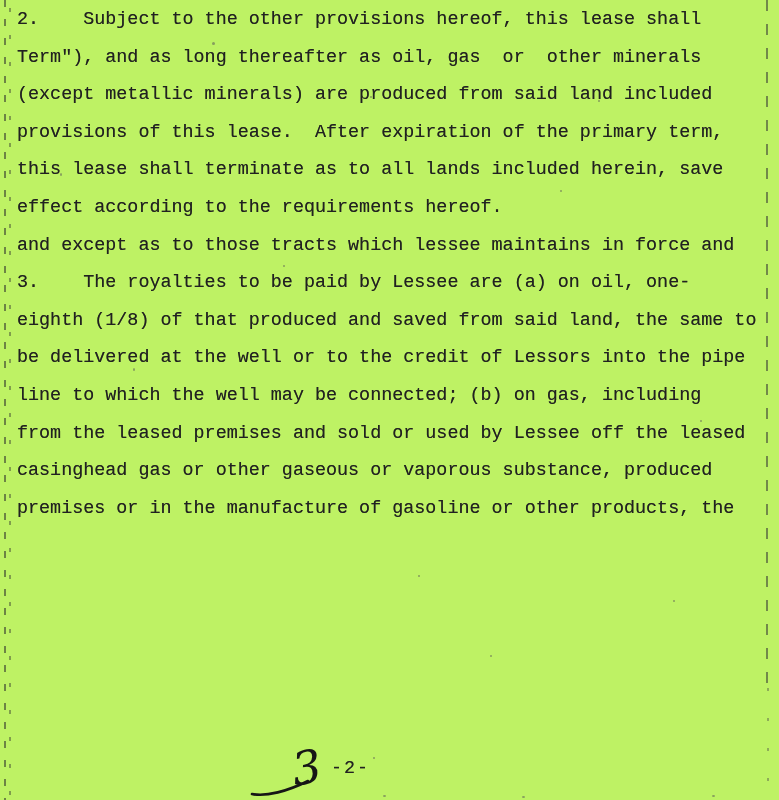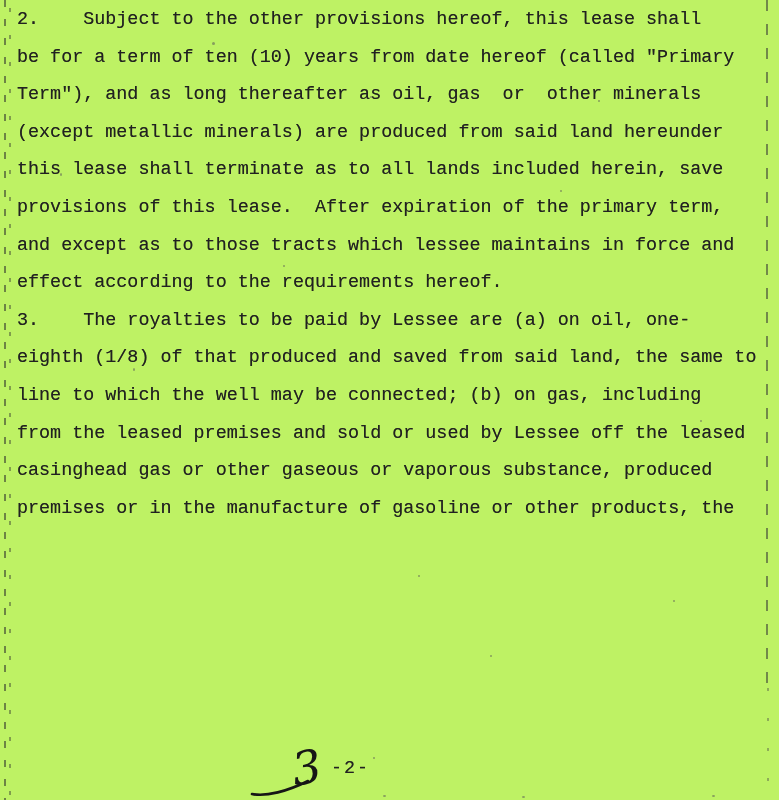--- a/index.html
+++ b/index.html
@@ -79,29 +79,29 @@
 
 <div class="page">
 
   <div class="edge edge-left-a"></div>
   <div class="edge edge-left-b"></div>
   <div class="edge edge-right-a"></div>
   <div class="edge edge-right-b"></div>
 
   <div class="text-block">
     <div class="line">2.    Subject to the other provisions hereof, this lease shall</div>
-    <div class="line">be for a term of ten (10) years from date hereof (called "Primary</div>
     <div class="line">Term"), and as long thereafter as oil, gas  or  other minerals</div>
-    <div class="line">(except metallic minerals) are produced from said land hereunder</div>
+    <div class="line">(except metallic minerals) are produced from said land included</div>
+    <div class="line">provisions of this lease.  After expiration of the primary term,</div>
     <div class="line">this lease shall terminate as to all lands included herein, save</div>
-    <div class="line">provisions of this lease.  After expiration of the primary term,</div>
+    <div class="line">effect according to the requirements hereof.</div>
     <div class="line">and except as to those tracts which lessee maintains in force and</div>
-    <div class="line">effect according to the requirements hereof.</div>
     <div class="line">3.    The royalties to be paid by Lessee are (a) on oil, one-</div>
     <div class="line">eighth (1/8) of that produced and saved from said land, the same to</div>
+    <div class="line">be delivered at the well or to the credit of Lessors into the pipe</div>
     <div class="line">line to which the well may be connected; (b) on gas, including</div>
     <div class="line">from the leased premises and sold or used by Lessee off the leased</div>
     <div class="line">casinghead gas or other gaseous or vaporous substance, produced</div>
     <div class="line">premises or in the manufacture of gasoline or other products, the</div>
   </div>
 
   <div class="handwritten-wrap">
     <svg width="130" height="62" viewBox="0 0 130 62">
       <path d="M8,56 C22,59 44,53 64,43" stroke="#161616" stroke-width="2.6" fill="none" stroke-linecap="round"></path>
       <text class="hw-three" x="48" y="46" transform="rotate(-9 60 30)">3</text>

